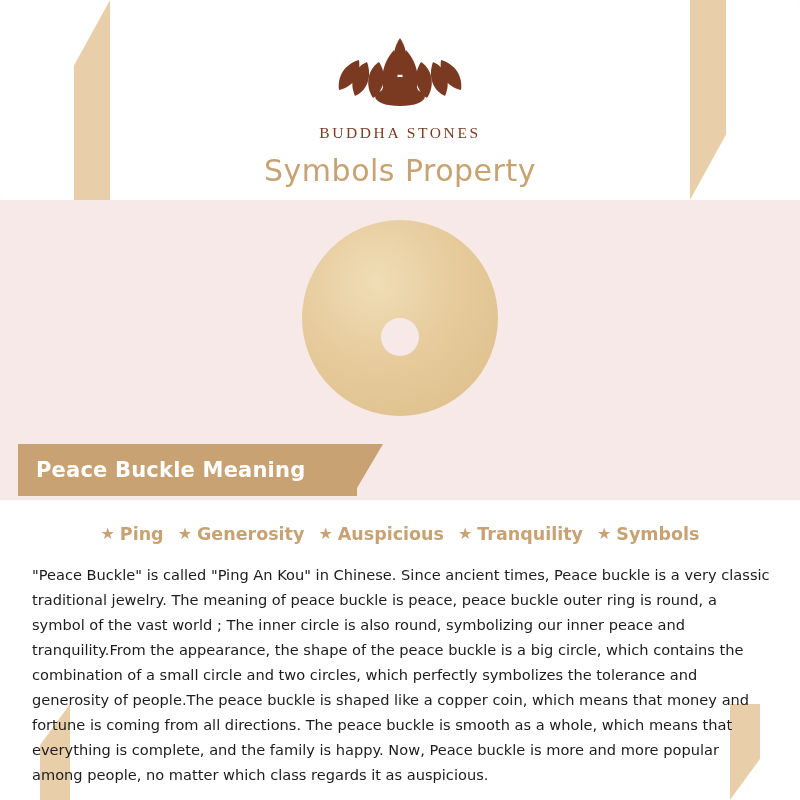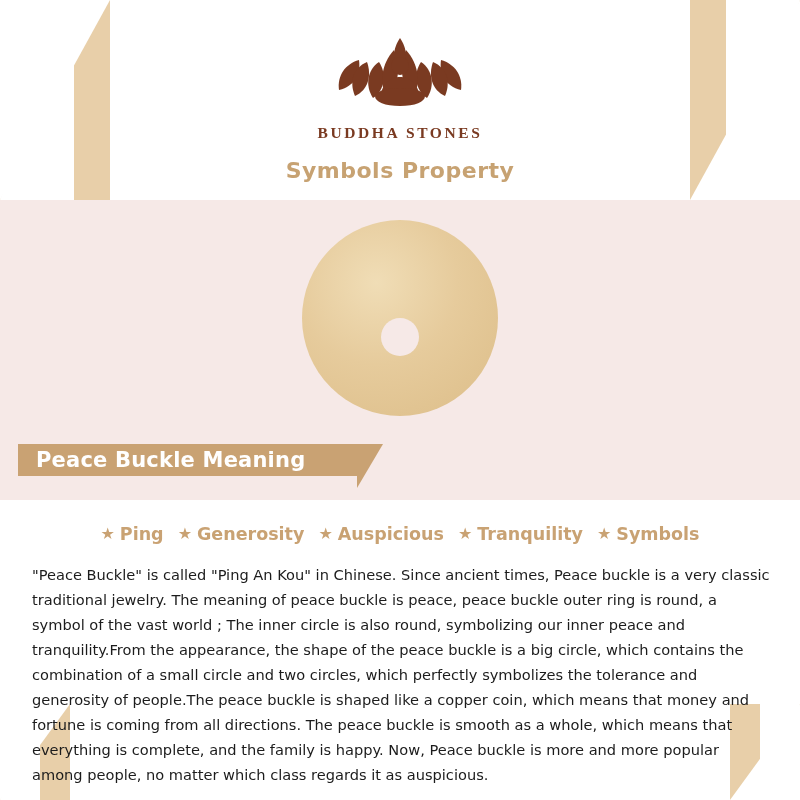--- a/index.html
+++ b/index.html
@@ -113,41 +113,41 @@
     z-index: 6;
   }
   .logo-mark {
     display: block;
     margin: 0 auto;
   }
   .brand-name {
     margin-top: 6px;
     font-size: 15.5px;
     letter-spacing: 2.6px;
-    font-weight: bold;
+    font-weight: normal;
     color: #7a3a21;
     font-family: "Liberation Serif", serif;
   }
 
   
   .title-bar {
     position: absolute;
     top: 146px;
     left: 160px;
     width: 480px;
     height: 48px;
     background: #ffffff;
     display: flex;
     align-items: center;
     justify-content: center;
     z-index: 7;
   }
   .title-bar .title-text {
-    font-size: 22px;
-    font-weight: bold;
+    font-size: 30px;
+    font-weight: normal;
     color: #c7a272;
     letter-spacing: 0.5px;
     font-family: "DejaVu Sans", sans-serif;
   }
 
   
   .disc-area {
     position: absolute;
     top: 200px;
     left: 0;
@@ -175,21 +175,21 @@
     border-radius: 50%;
     background: #f6e9e7;
     z-index: 6;
   }
 
   
   .banner {
     position: absolute;
     top: 444px;
     left: 18px;
-    height: 32px;
+    height: 52px;
     background: #c9a273;
     display: flex;
     align-items: center;
     padding-left: 18px;
     padding-right: 52px;
     z-index: 8;
   }
   .banner::after {
     content: "";
     position: absolute;

